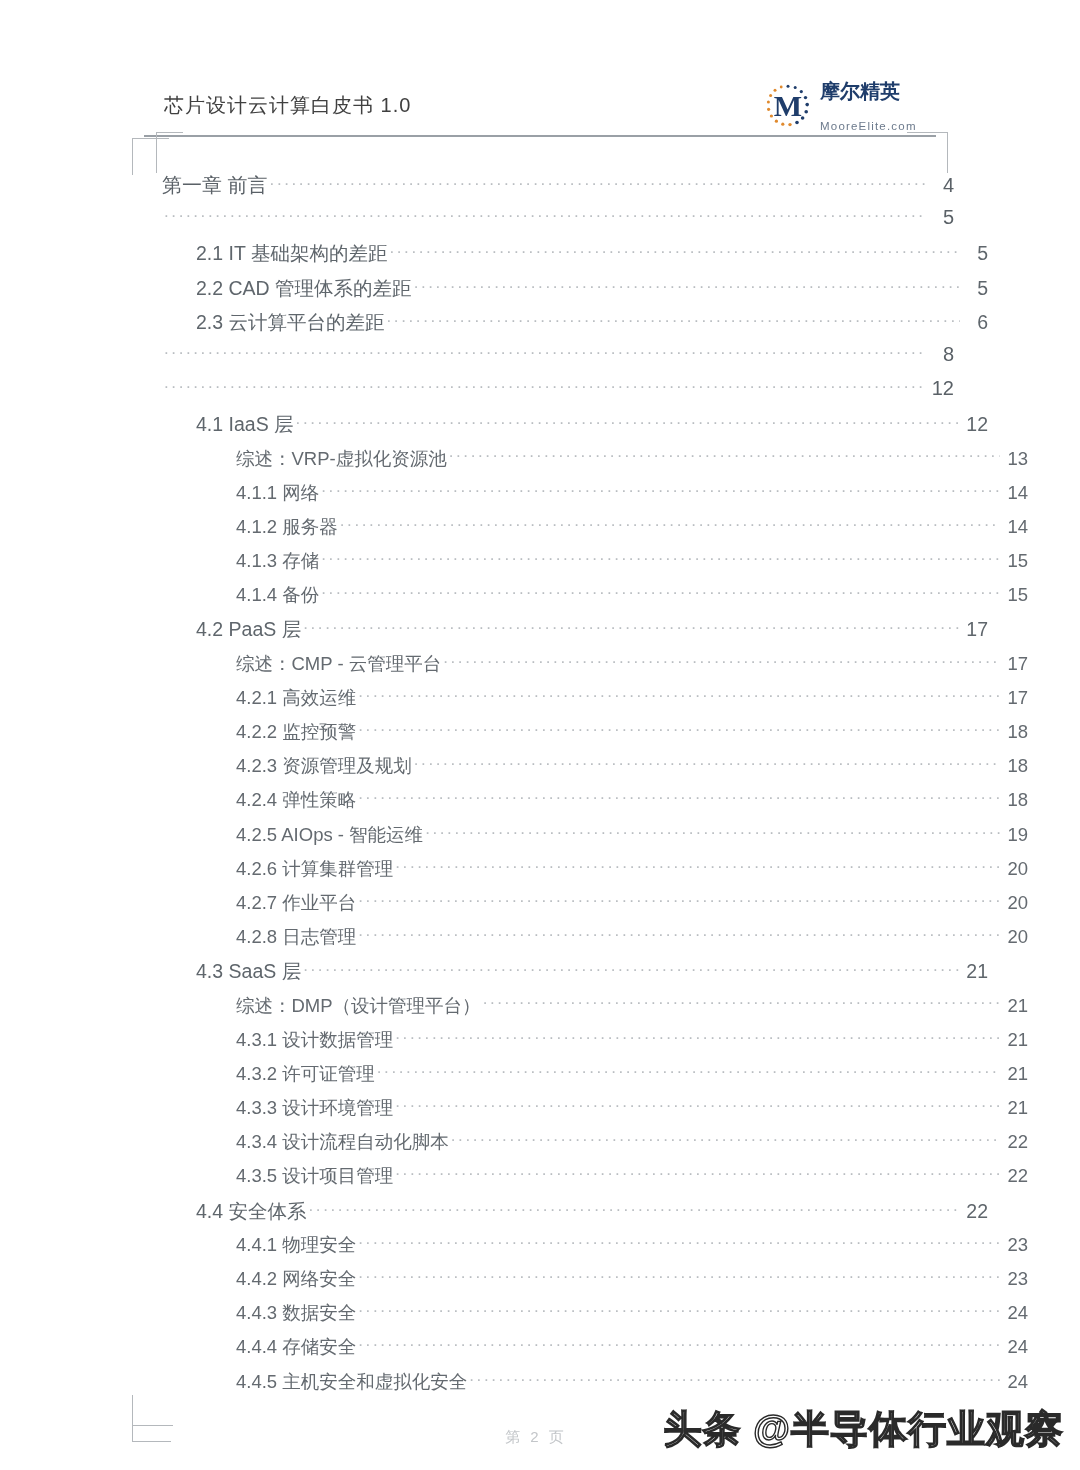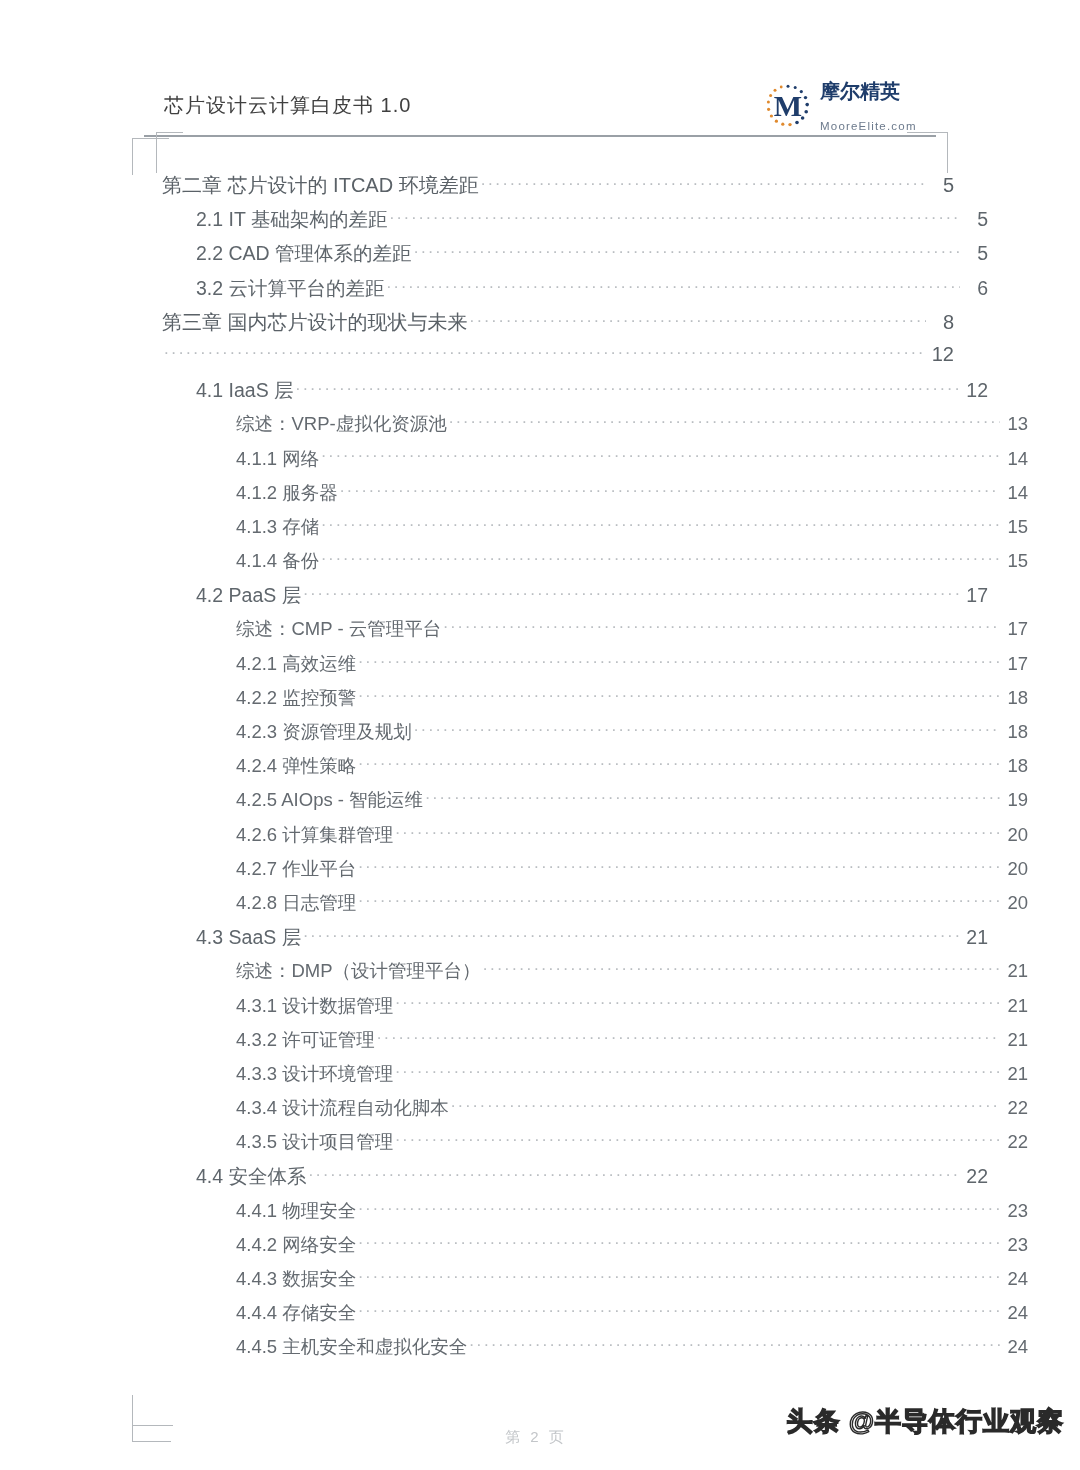--- a/index.html
+++ b/index.html
@@ -171,21 +171,21 @@
     top: 1428px;
     text-align: center;
     font-size: 15px;
     letter-spacing: 3px;
     color: #c3c6c9;
   }
   .watermark {
     position: absolute;
     right: 16px;
     top: 1404px;
-    font-size: 26px;
+    font-size: 38px;
     font-weight: bold;
     letter-spacing: 1px;
     color: transparent;
     -webkit-text-stroke: 1.4px #2a2a2a;
     white-space: nowrap;
   }
 </style>
 </head>
 <body>
 
@@ -229,41 +229,44 @@
   </div>
 
   <div class="bracket outer-tl"></div>
   <div class="bracket inner-tl"></div>
   <div class="bracket inner-tr"></div>
   <div class="bracket outer-bl"></div>
   <div class="bracket inner-bl"></div>
 
   <div class="toc" id="toc-root">
       <div class="toc-entry lv1">
-        <span class="toc-label">第二章 芯片设计的 ITCAD 环境差距</span>
+        <span class="toc-label">第一章 前言</span>
+        <span class="toc-dots"></span>
+        <span class="toc-page">4</span>
+      </div>
+      <div class="toc-entry lv1">
         <span class="toc-dots"></span>
         <span class="toc-page">5</span>
       </div>
       <div class="toc-entry lv2">
         <span class="toc-label">2.1 IT 基础架构的差距</span>
         <span class="toc-dots"></span>
         <span class="toc-page">5</span>
       </div>
       <div class="toc-entry lv2">
         <span class="toc-label">2.2 CAD 管理体系的差距</span>
         <span class="toc-dots"></span>
         <span class="toc-page">5</span>
       </div>
       <div class="toc-entry lv2">
-        <span class="toc-label">3.2  云计算平台的差距</span>
+        <span class="toc-label">2.3  云计算平台的差距</span>
         <span class="toc-dots"></span>
         <span class="toc-page">6</span>
       </div>
       <div class="toc-entry lv1">
-        <span class="toc-label">第三章 国内芯片设计的现状与未来</span>
         <span class="toc-dots"></span>
         <span class="toc-page">8</span>
       </div>
       <div class="toc-entry lv1">
         <span class="toc-dots"></span>
         <span class="toc-page">12</span>
       </div>
       <div class="toc-entry lv2">
         <span class="toc-label">4.1 IaaS 层</span>
         <span class="toc-dots"></span>

